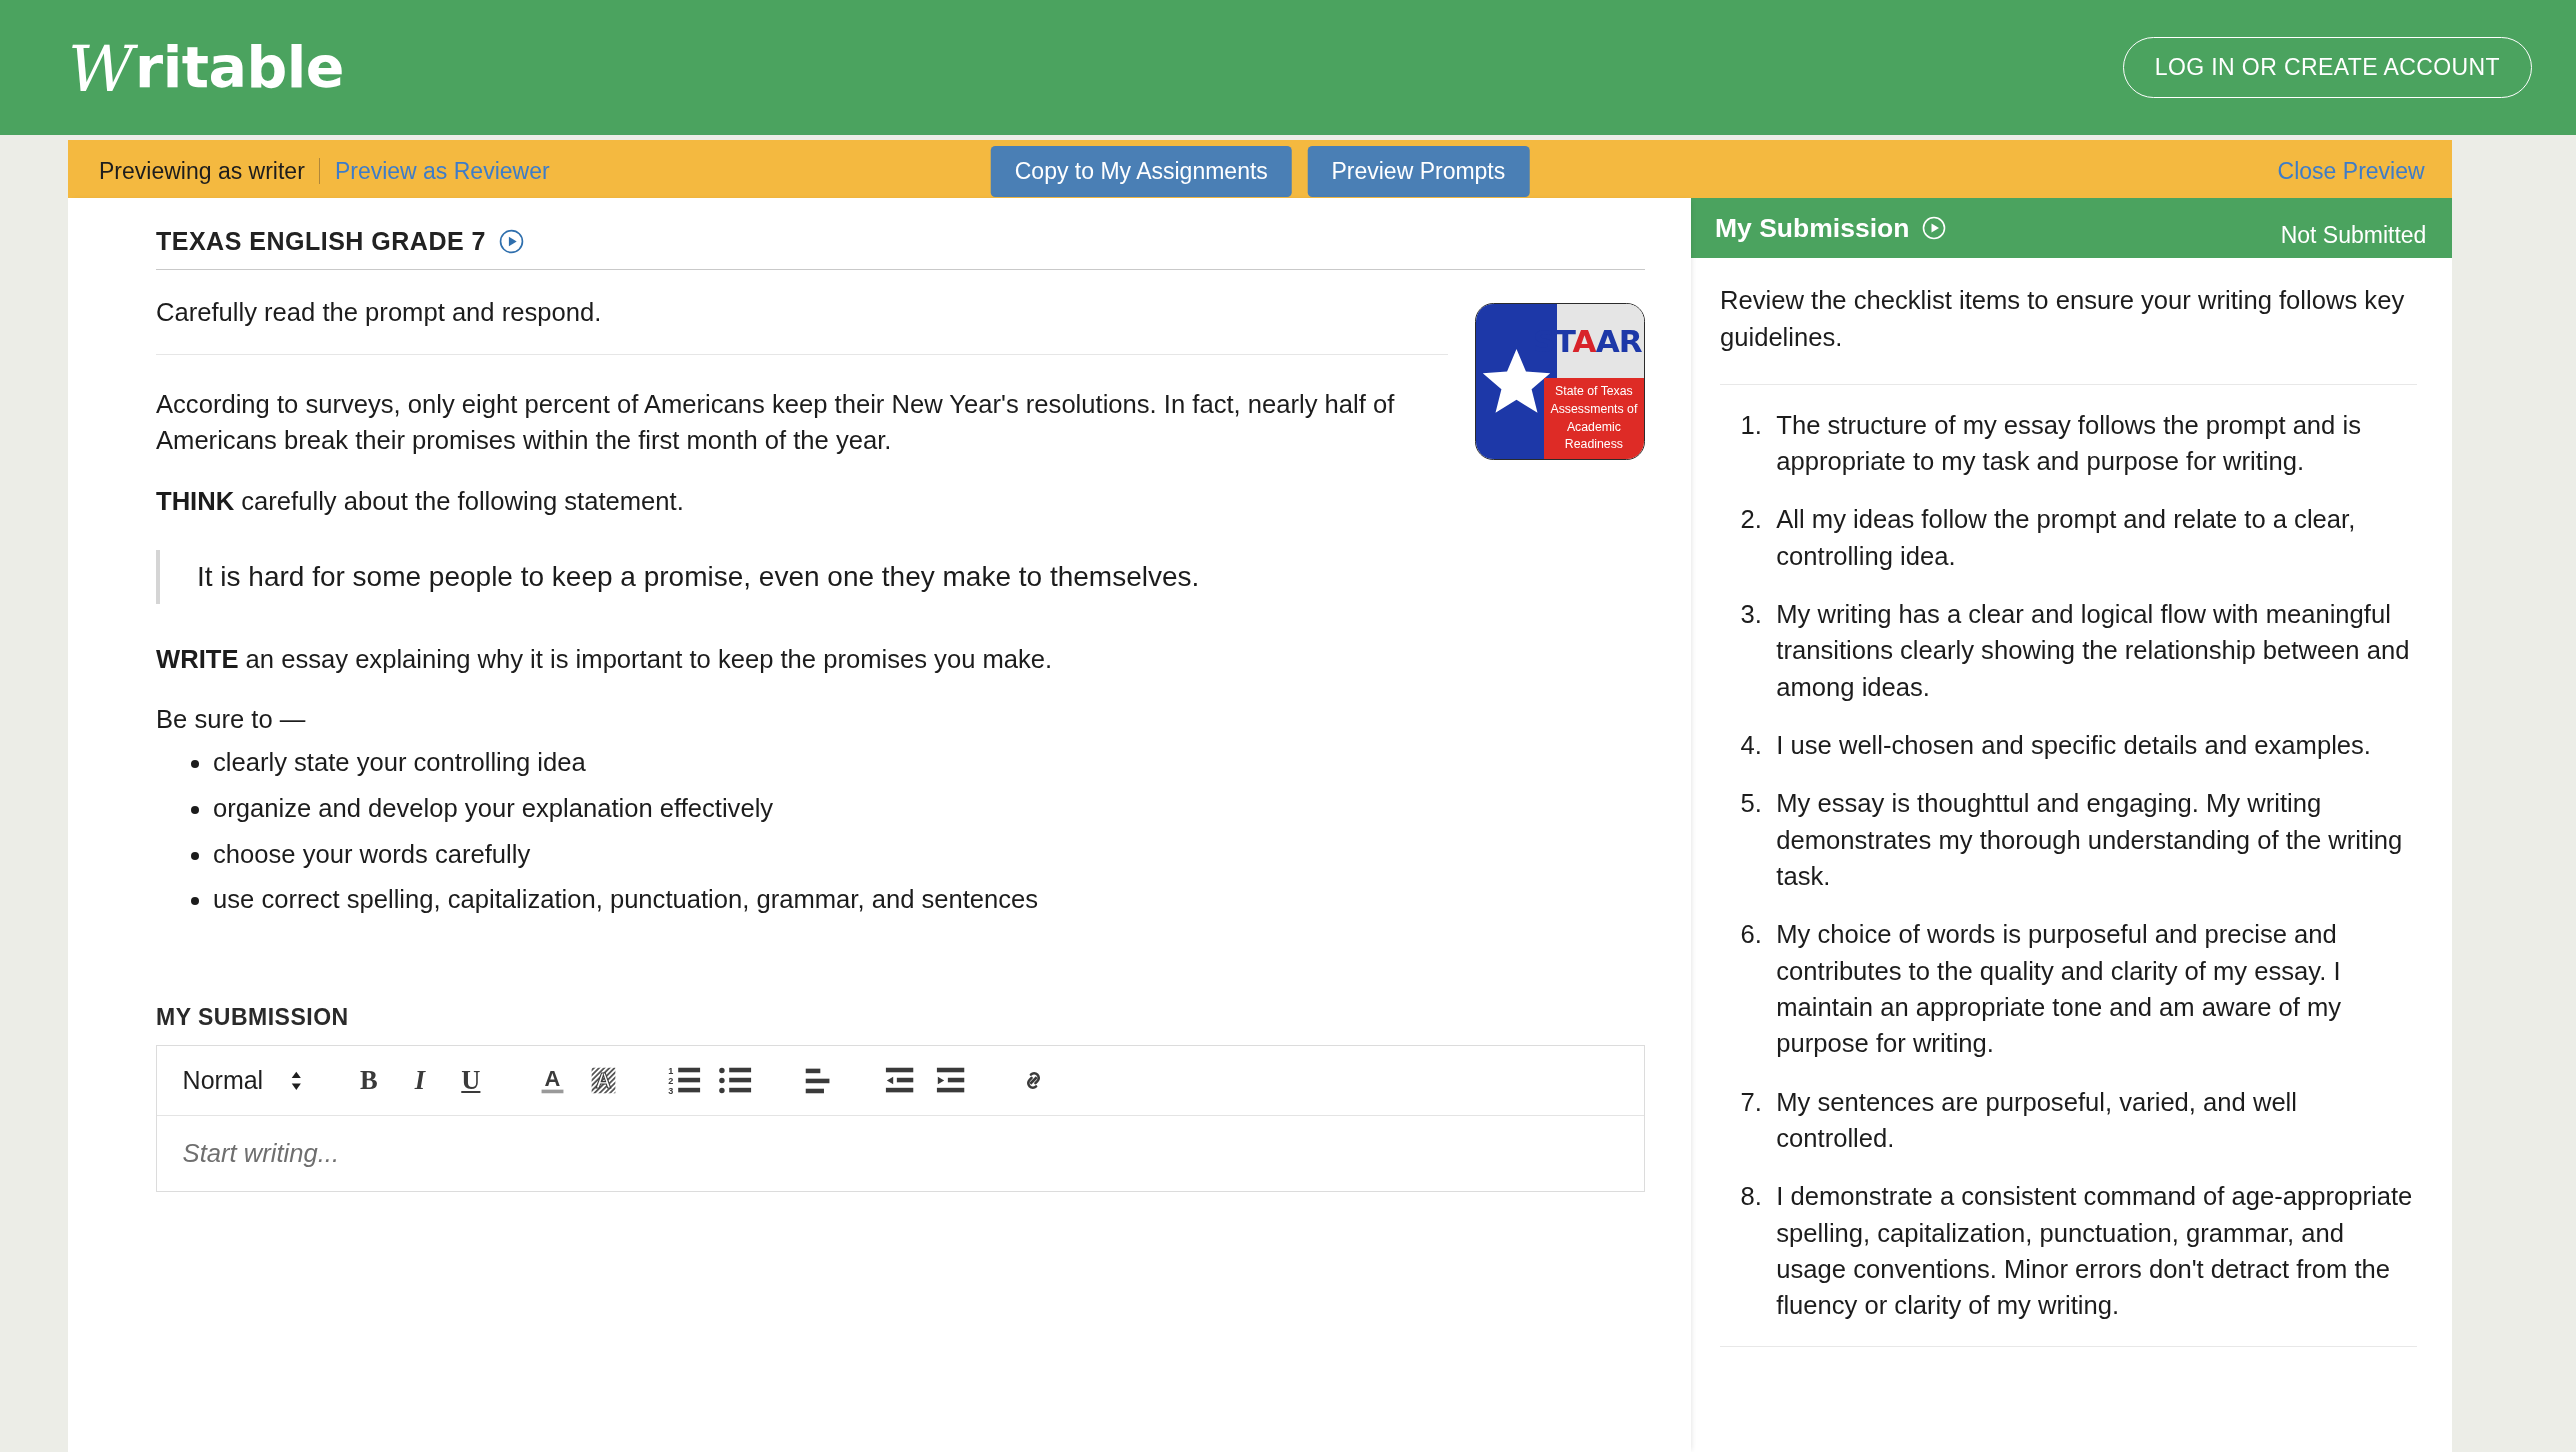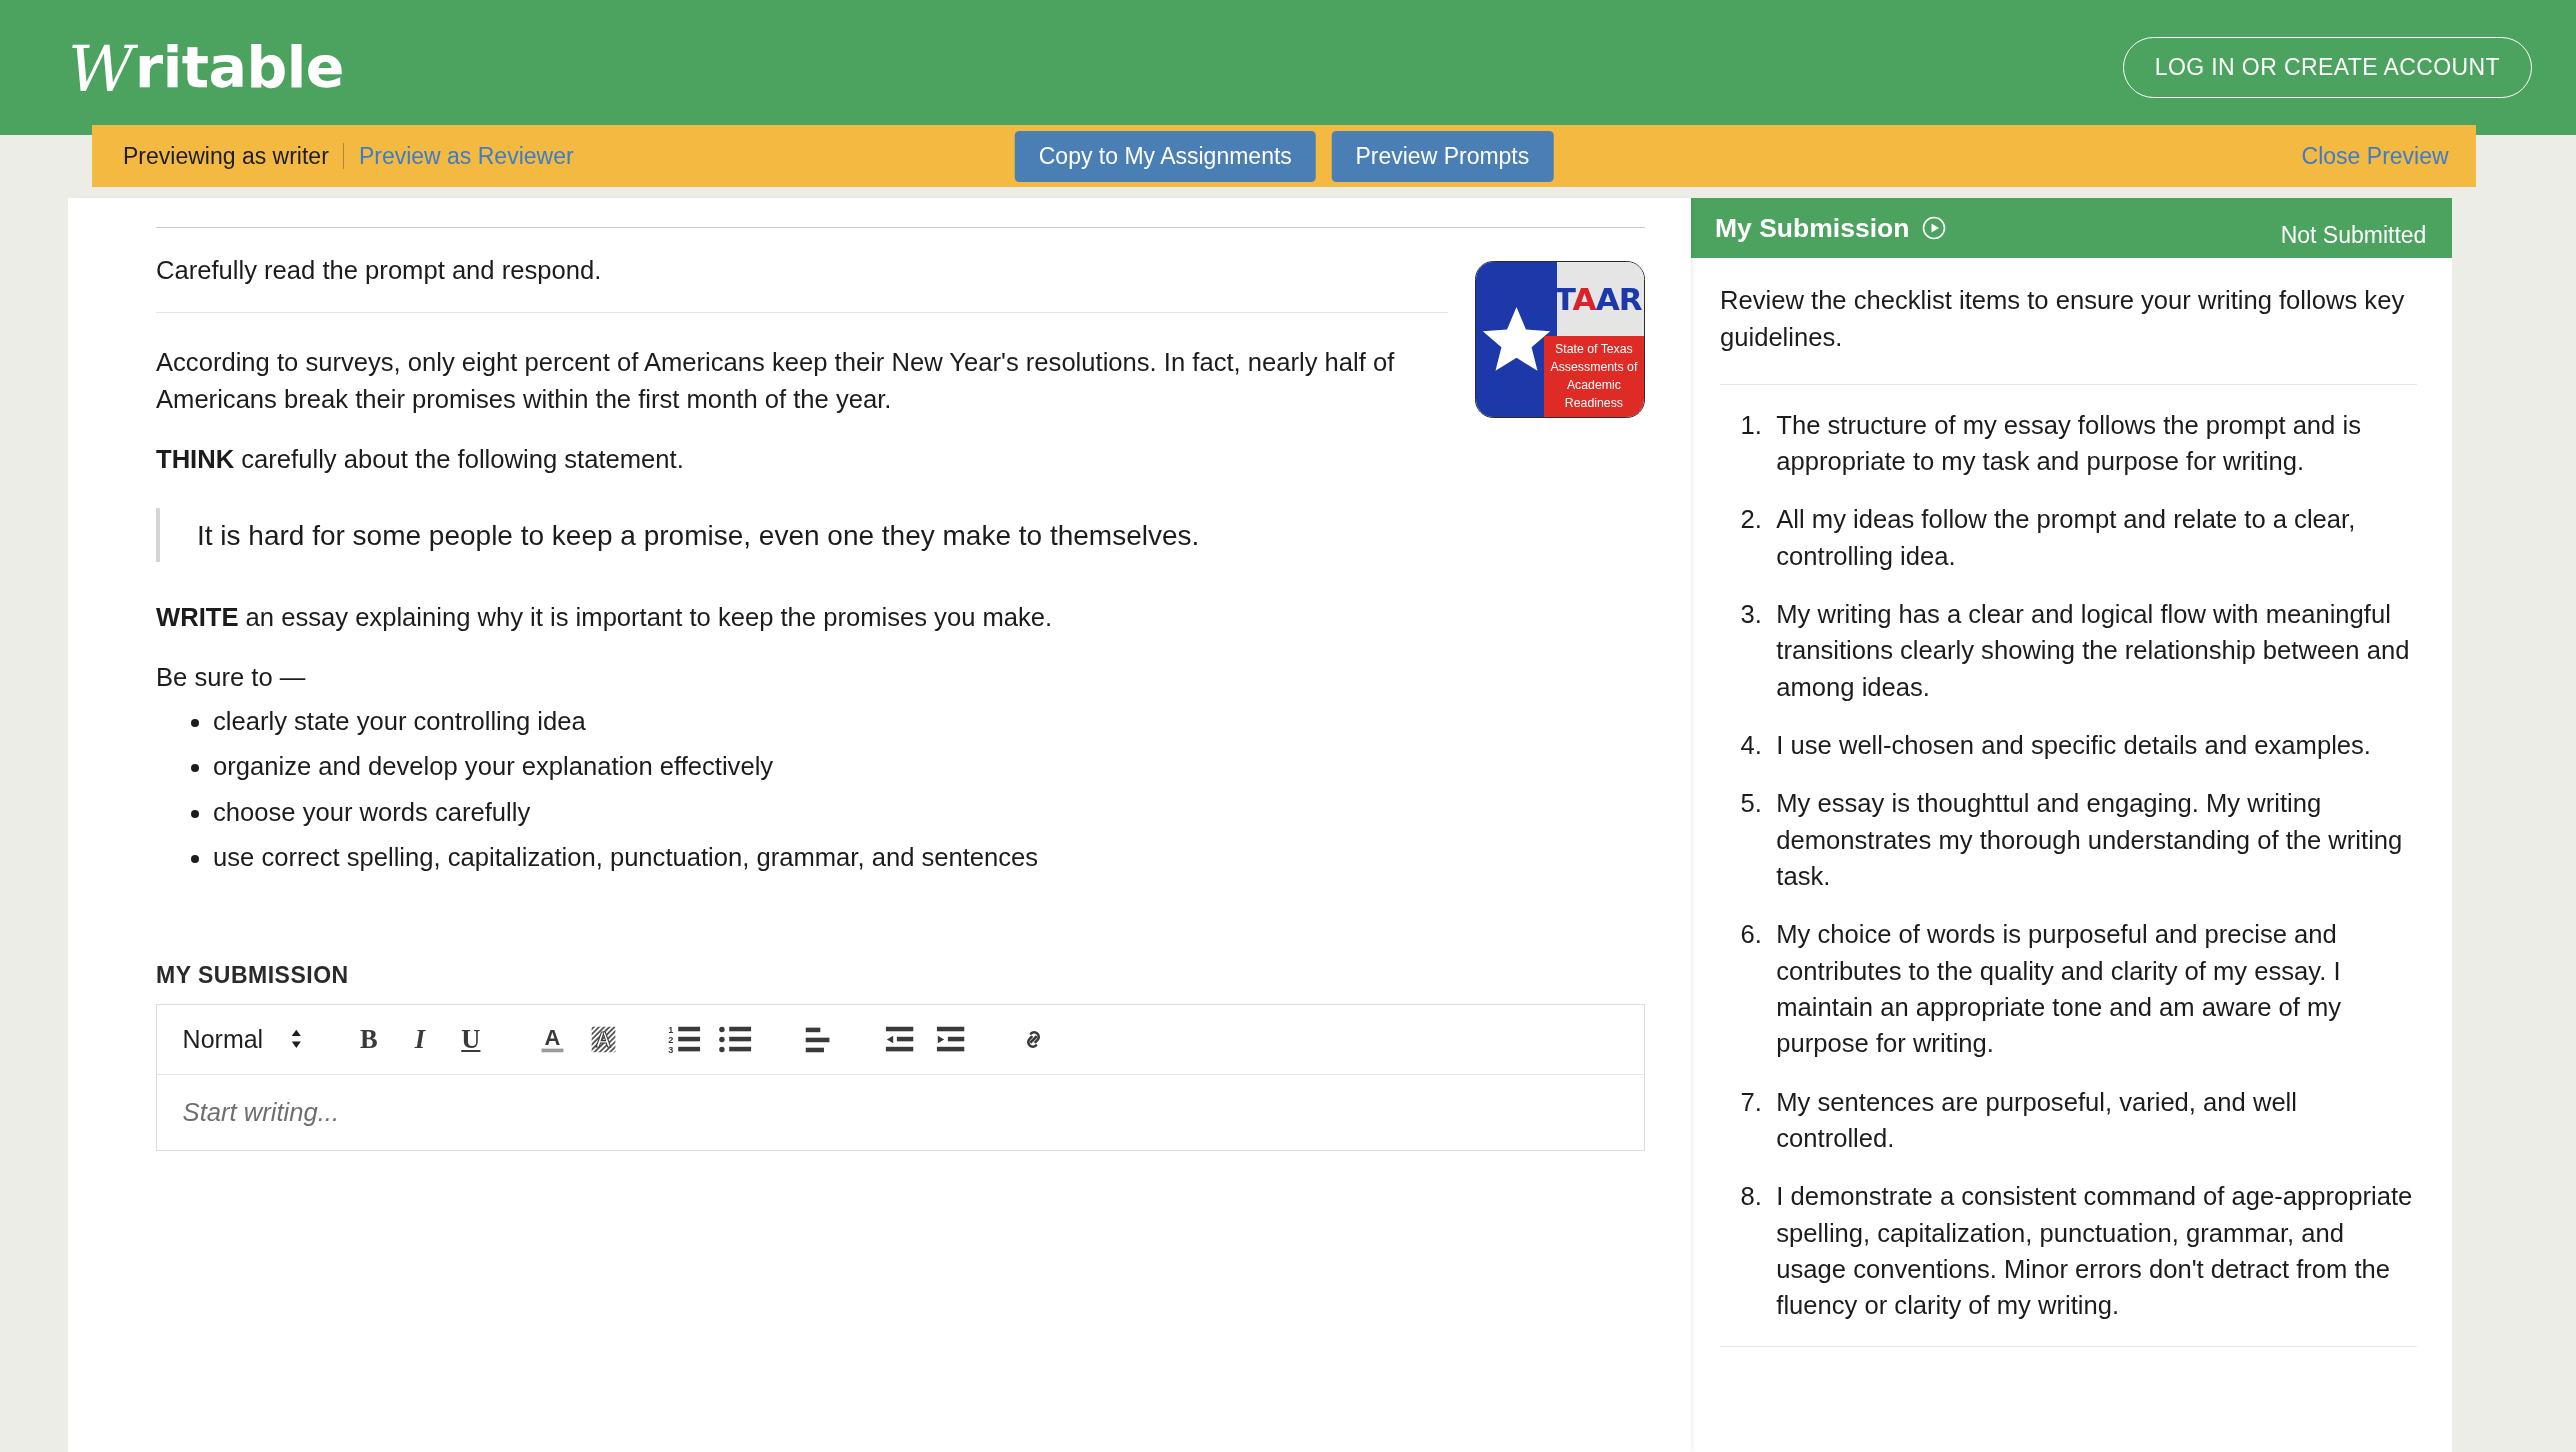--- a/index.html
+++ b/index.html
@@ -53,29 +53,28 @@
     letter-spacing: 0.4px;
     padding: 15.6px 31px;
     cursor: pointer;
     font-family: "Liberation Sans", sans-serif;
     white-space: nowrap;
   }
 
   
   .preview-bar {
     position: absolute;
-    top: 125px;
+    top: 140px;
     left: 68px;
     width: 2384px;
     height: 62px;
     background: #f4b940;
     display: flex;
     align-items: center;
     padding: 0 27.4px 0 31px;
-    margin-left: 24px;
   }
   .preview-left {
     font-size: 23px;
     color: #1d1d1d;
     display: flex;
     align-items: center;
     white-space: nowrap;
   }
   .preview-sep {
     display: inline-block;
@@ -385,20 +384,27 @@
   <div class="preview-right">
     <span class="link-blue">Close Preview</span>
   </div>
 </div>
 
 <div class="main-wrap">
 
   <div class="left-pane">
     <div class="pane-inner">
 
+      <div class="course-title">
+        <span>TEXAS ENGLISH GRADE 7</span>
+        <svg class="play-circle" viewBox="0 0 24 24">
+          <circle cx="12" cy="12" r="10.5" fill="none" stroke="#2f6fad" stroke-width="1.6"></circle>
+          <polygon points="9.5,7.5 17,12 9.5,16.5" fill="#2f6fad"></polygon>
+        </svg>
+      </div>
       <hr class="hr-line">
 
       <div class="prompt-row">
         <div class="prompt-text">
 
           <p class="p-body tight">Carefully read the prompt and respond.</p>
           <hr class="divider-light">
 
           <p class="p-body">According to surveys, only eight percent of Americans keep their New Year's resolutions. In fact, nearly half of Americans break their promises within the first month of the year.</p>
 

